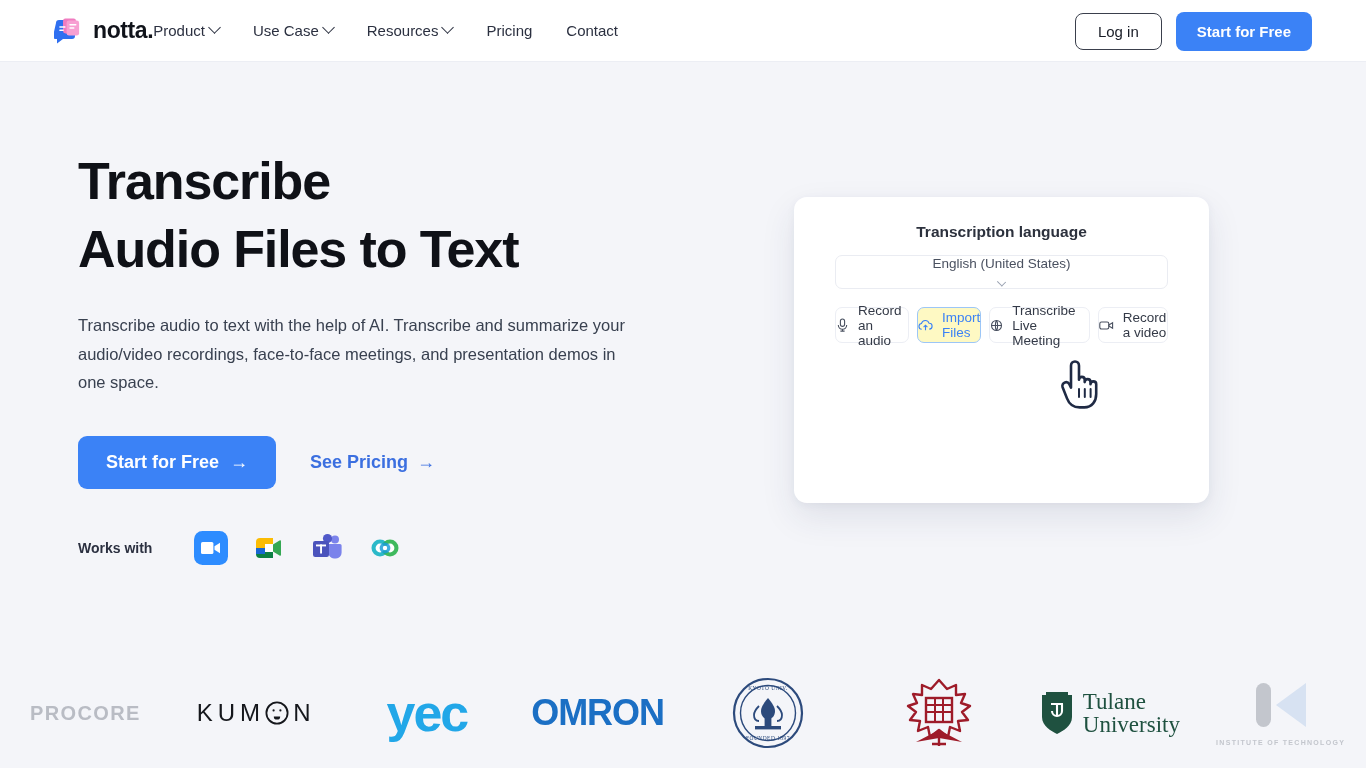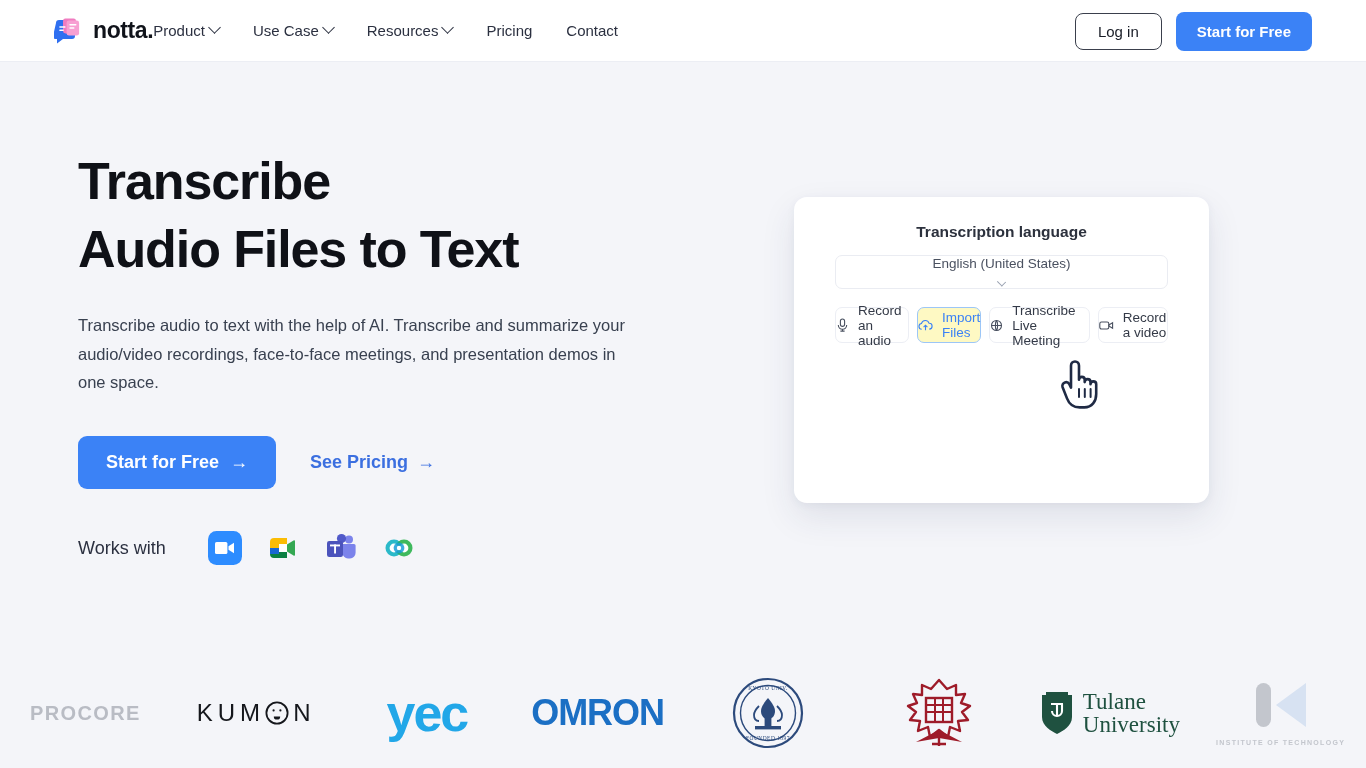--- a/index.html
+++ b/index.html
@@ -76,21 +76,21 @@
     padding: 16px 28px; cursor: pointer;
     display: flex; align-items: center; gap: 11px;
   }
   .btn-see-pricing {
     border: none; background: transparent;
     color: #3b6fe0; font-size: 18px; font-weight: 700;
     font-family: inherit; cursor: pointer;
     display: flex; align-items: center; gap: 9px;
   }
   .works-row { margin-top: 42px; display: flex; align-items: center; gap: 20px; }
-  .works-label { font-size: 18px; font-weight: 400; color: #2b3040; margin-right: 22px; }
+  .works-label { font-size: 14px; font-weight: 700; color: #2b3040; margin-right: 22px; }
   .works-icons { display: flex; align-items: center; gap: 24px; }
   .wicon { width: 34px; height: 34px; display: block; }
 
   
   .card {
     position: absolute; left: 794px; top: 189px;
     width: 415px; height: 306px;
     background: #fff; border-radius: 13px;
     box-shadow: 0 14px 34px rgba(40,50,90,.10), 0 2px 8px rgba(40,50,90,.05);
     padding: 26px 41px 0 41px;

